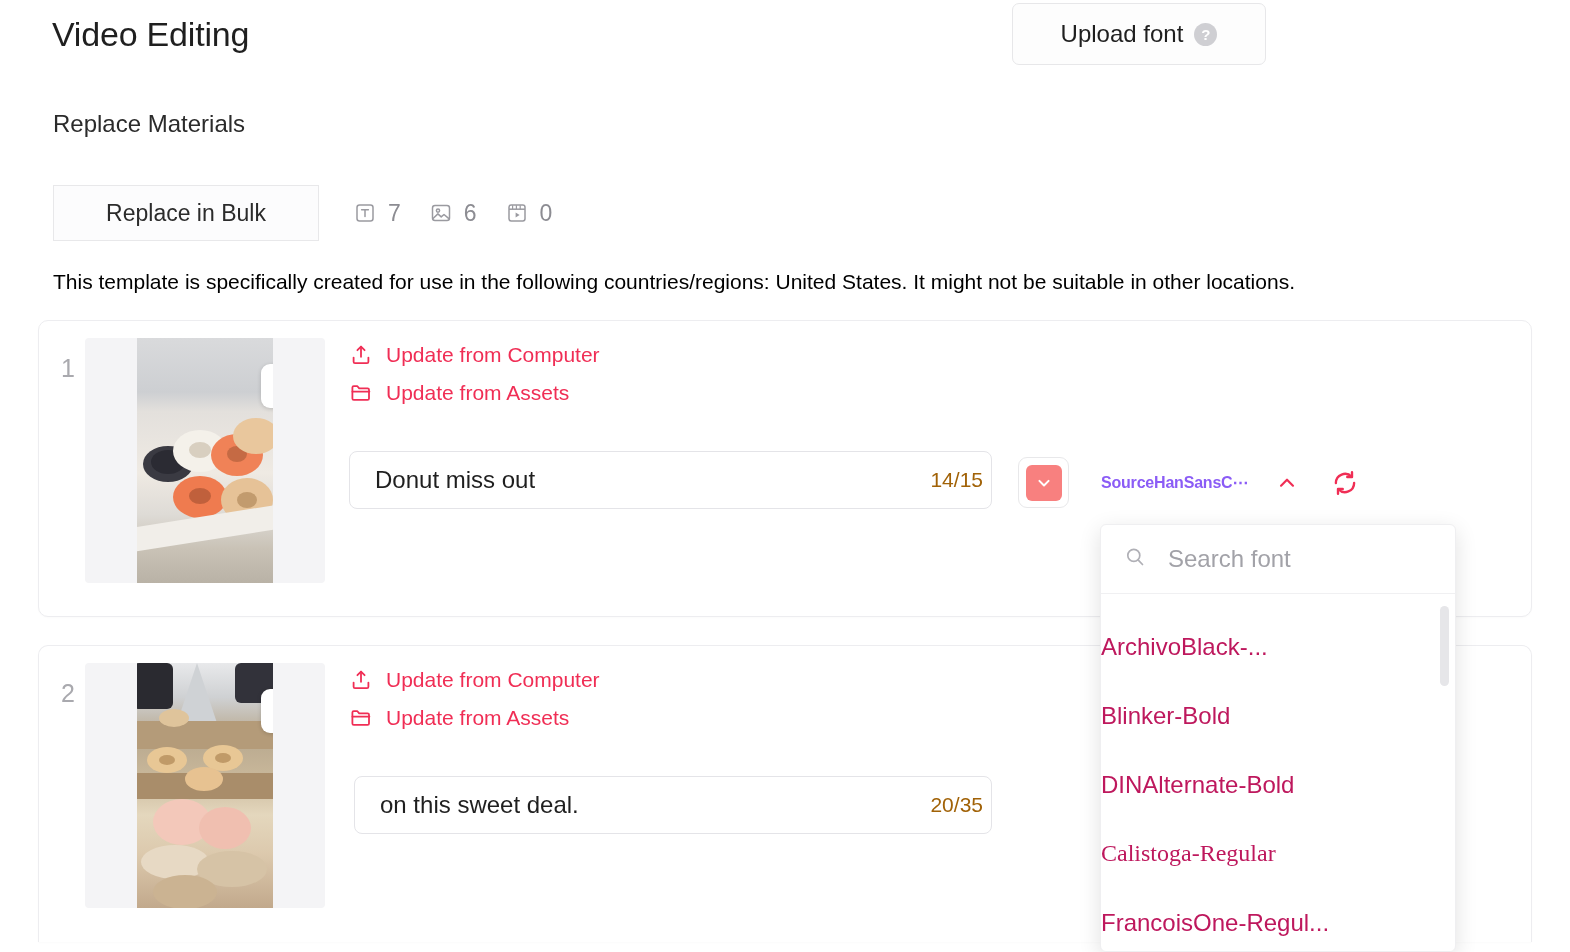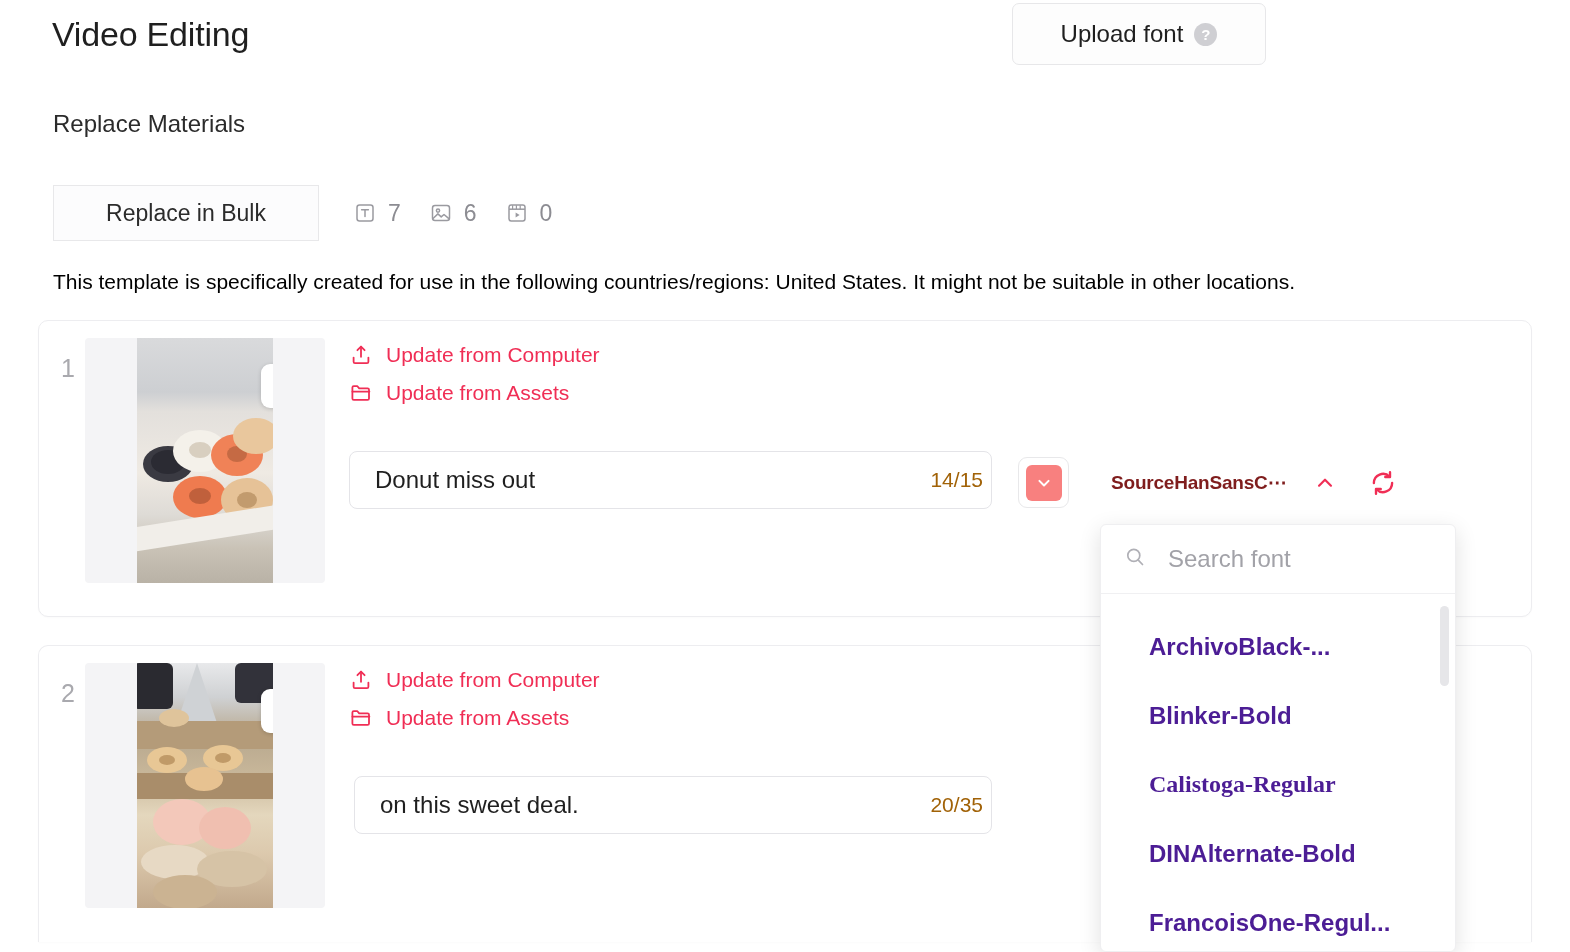--- a/index.html
+++ b/index.html
@@ -121,22 +121,22 @@
   .font-ctl { position: absolute; left: 1018px; top: 457px; display: flex; align-items: center; z-index: 6; }
   .dd-square-outer {
     width: 51px; height: 51px; border: 1px solid #e8e8ea; border-radius: 9px;
     background: #fff; display:flex; align-items:center; justify-content:center; cursor:pointer;
   }
   .dd-square-inner {
     width: 36px; height: 36px; border-radius: 6px; background: #f8807f;
     display:flex; align-items:center; justify-content:center;
   }
   .font-name {
-    margin-left: 42px;
-    font-size: 19px; font-weight: 700; color: #7f1d1d;
+    margin-left: 32px;
+    font-size: 16px; font-weight: 700; color: #8b5cf6;
     letter-spacing: -0.2px; cursor: pointer; white-space: nowrap;
   }
   .chev-up-btn { margin-left: 26px; cursor: pointer; display:flex; align-items:center; }
   .reset-btn { margin-left: 30px; cursor: pointer; display:flex; align-items:center; }
 
   
   .font-dd {
     position: absolute; left: 1100px; top: 524px;
     width: 356px; height: 428px;
     background: #ffffff;
@@ -147,22 +147,22 @@
   }
   .font-search {
     height: 69px; border-bottom: 1px solid #f0f0f2;
     display: flex; align-items: center; gap: 21px; padding: 0 22px;
     cursor: text;
   }
   .font-search .ph { font-size: 24px; color: #a2a2a8; }
   .font-list { position: relative; height: 359px; padding-top: 18px; }
   .font-item {
     height: 69px; display: flex; align-items: center;
-    padding-left: 48px; font-size: 24px; color: #4c1d95;
-    font-weight: 700; cursor: pointer; white-space: nowrap;
+    font-size: 24px; color: #be185d;
+    font-weight: 400; cursor: pointer; white-space: nowrap;
   }
   .font-item.serif { font-family: "Liberation Serif", serif; }
   .sb-track { position: absolute; right: 6px; top: 12px; width: 9px; height: 330px; }
   .sb-thumb { width: 9px; height: 80px; border-radius: 5px; background: #e6e6e9; }
 </style>
 </head>
 <body>
 
 <div class="page">
 
@@ -358,22 +358,22 @@
         <svg width="24" height="24" viewBox="0 0 24 24" fill="none" stroke="#b0b0b6" stroke-width="1.7" stroke-linecap="round">
           <circle cx="10.8" cy="10.4" r="6"></circle>
           <path d="M15.3 15.1l4.2 4.4"></path>
         </svg>
       </span>
       <span class="ph">Search font</span>
     </div>
     <div class="font-list">
       <div class="font-item">ArchivoBlack-...</div>
       <div class="font-item">Blinker-Bold</div>
+      <div class="font-item">DINAlternate-Bold</div>
       <div class="font-item serif">Calistoga-Regular</div>
-      <div class="font-item">DINAlternate-Bold</div>
       <div class="font-item">FrancoisOne-Regul...</div>
       <div class="sb-track">
         <div class="sb-thumb"></div>
       </div>
     </div>
   </div>
 
 </div>
 
 </body></html>

